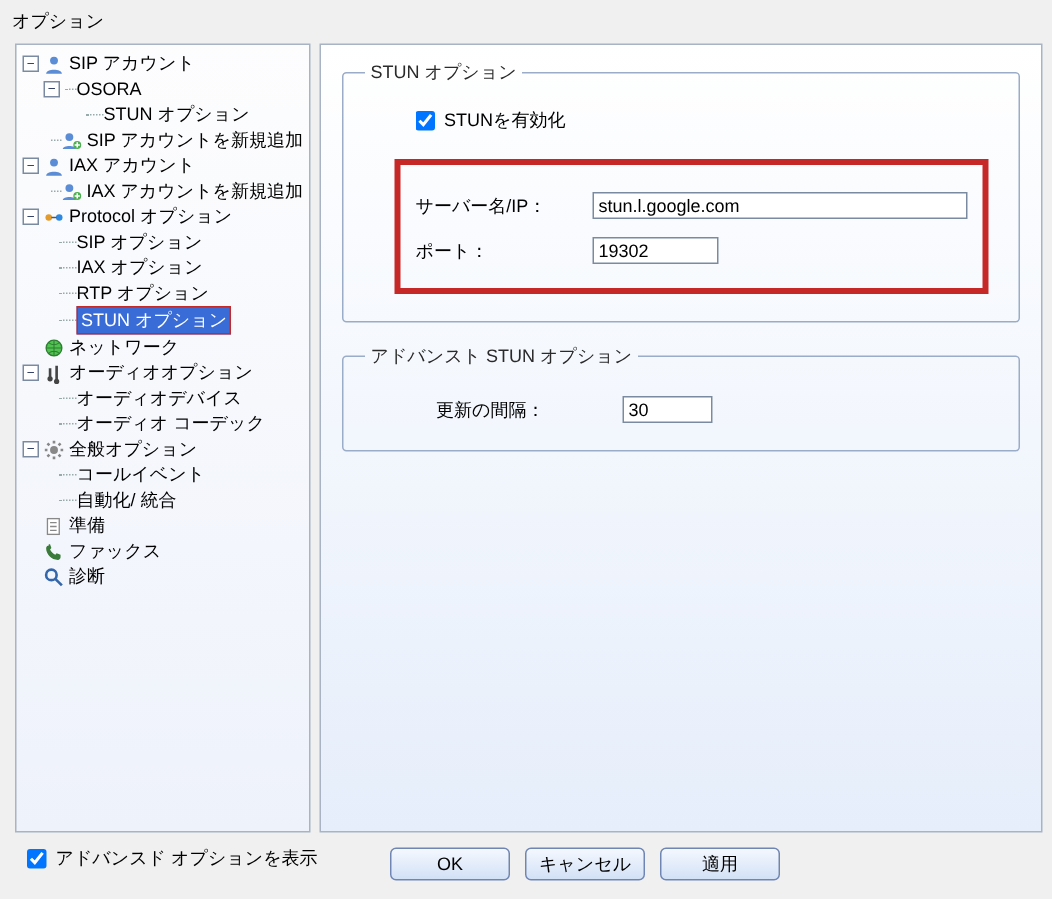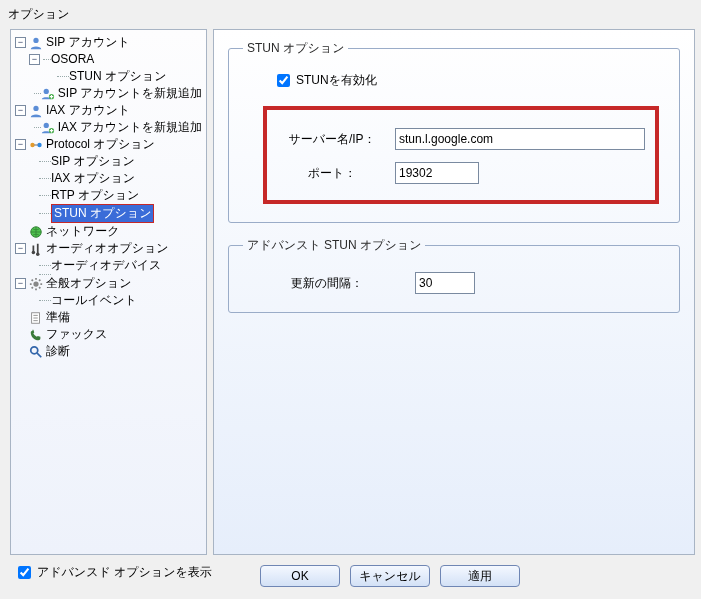--- a/index.html
+++ b/index.html
@@ -104,29 +104,29 @@
     padding:14px 10px 16px 10px;
     margin: 0 6px 0 20px;
   }
   .form-row {
     display:flex;
     align-items:center;
     margin:4px 0 12px 0;
   }
   .form-row label {
     width:110px;
-    text-align:center;
+    text-align:left;
     margin-right:8px;
   }
   .text-input {
     height:18px;
     border:1px solid #7a8aa0;
     background:#fff;
     font-size:12px;
-    padding:10px 3px;
+    padding:0 3px;
   }
   .server-input { width:250px; }
   .port-input { width:84px; }
   .refresh-row {
     display:flex;
     align-items:center;
     margin:4px 0 0 40px;
     gap:44px;
   }
   .refresh-row label { width:80px; text-align:right; margin-right:8px;}
@@ -286,38 +286,44 @@
         <span class="label">オーディオオプション</span>
       </div>
       <div class="node">
         <span class="spacer" style="width:24px"></span>
           <span class="dotline" style="width:12px"></span>
         <span class="label">オーディオデバイス</span>
       </div>
       <div class="node">
         <span class="spacer" style="width:24px"></span>
           <span class="dotline" style="width:12px"></span>
+        <span class="label">オーディオ コーデック</span>
       </div>
 
       <div class="node">
         <span class="expander">−</span>
         <span class="icon">
             <svg viewBox="0 0 16 16">
               <circle cx="8" cy="8" r="3" fill="#888"></circle>
               <g stroke="#888" stroke-width="2">
                 <path d="M8 1v2M8 13v2M1 8h2M13 8h2M3 3l1.5 1.5M11.5 11.5L13 13M3 13l1.5-1.5M11.5 4.5L13 3"></path>
               </g>
             </svg>
           </span>
         <span class="label">全般オプション</span>
       </div>
       <div class="node">
         <span class="spacer" style="width:24px"></span>
           <span class="dotline" style="width:12px"></span>
         <span class="label">コールイベント</span>
+      </div>
+      <div class="node">
+        <span class="spacer" style="width:24px"></span>
+          <span class="dotline" style="width:12px"></span>
+        <span class="label">自動化/ 統合</span>
       </div>
 
       <div class="node">
         <span class="spacer" style="width:14px"></span>
         <span class="icon">
             <svg viewBox="0 0 16 16">
               <rect x="3" y="2" width="9" height="12" fill="#fff" stroke="#888"></rect>
               <path d="M5 5h5M5 8h5M5 11h5" stroke="#888"></path>
             </svg>
           </span>

